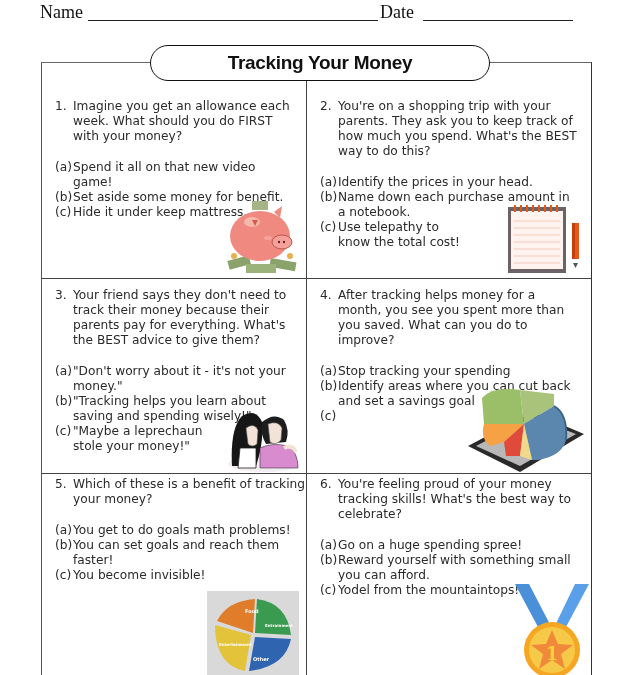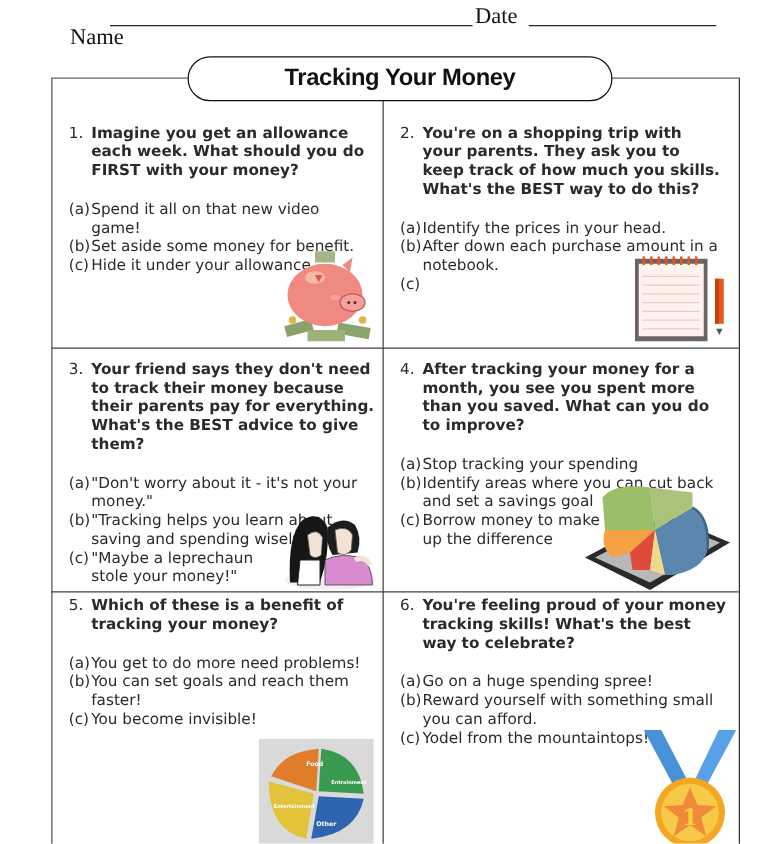--- a/index.html
+++ b/index.html
@@ -19,33 +19,33 @@
                 display: flex; align-items: center; justify-content: center;
                 font-family: "Liberation Sans", sans-serif; font-weight: bold; font-size: 19px;
                 color: #111; letter-spacing: -0.3px; z-index: 3; text-align: center; }
 
   .vline { position: absolute; left: 306px; top: 80px; width: 1px; height: 600px; background: #444; }
   .hline { position: absolute; left: 41px; width: 550px; height: 1px; background: #444; }
 
   .cell { position: absolute; font-size: 12.2px; line-height: 15px; color: #2a2a2a; }
   .q { display: flex; }
   .q .num { width: 18px; flex: none; }
-  .q .txt { flex: 1; font-weight: bold; }
+  .q .txt { flex: 1; }
   .opts { margin-top: 16px; }
   .opt { display: flex; }
   .opt .k { width: 18px; flex: none; }
   .opt .v { flex: 1; }
 
   .art { position: absolute; }
 </style>
 </head>
 <body>
 
 <div class="header">
-  <span class="lbl" style="left:16px;margin-top:17px;">Name</span>
+  <span class="lbl" style="left:0;">Name</span>
   <span class="line" style="left:48px; width:290px;"></span>
   <span class="lbl" style="left:340px;">Date</span>
   <span class="line" style="left:383px; width:150px;"></span>
 </div>
 
 <div class="outer"></div>
 <div class="title-pill">Tracking Your Money</div>
 <div class="vline"></div>
 <div class="hline" style="top:278px;"></div>
 <div class="hline" style="top:473px;"></div>
@@ -59,21 +59,21 @@
     <div class="opt">
         <span class="k">(a)</span>
         <span class="v">Spend it all on that new video game!</span>
       </div>
     <div class="opt">
         <span class="k">(b)</span>
         <span class="v">Set aside some money for benefit.</span>
       </div>
     <div class="opt">
         <span class="k">(c)</span>
-        <span class="v">Hide it under your allowance.</span>
+        <span class="v">Hide it under keep mattress.</span>
       </div>
   </div>
 </div>
 <svg class="art" style="left:222px; top:198px;" width="80" height="78" viewBox="0 0 80 78">
   <rect x="6" y="60" width="22" height="9" fill="#8aa36a" transform="rotate(-15 17 64)"></rect>
   <rect x="48" y="62" width="26" height="9" fill="#8aa36a" transform="rotate(10 60 66)"></rect>
   <rect x="24" y="66" width="30" height="9" fill="#9bb27a"></rect>
   <circle cx="12" cy="58" r="3" fill="#e8b04a"></circle>
     <circle cx="68" cy="58" r="3" fill="#e8b04a"></circle>
   <rect x="30" y="3" width="16" height="9" fill="#a5b585"></rect>
@@ -83,33 +83,34 @@
   <polygon points="30,22 36,22 33,28" fill="#d55a4f"></polygon>
   <ellipse cx="60" cy="44" rx="10" ry="7" fill="#f5a09a" stroke="#b9574f" stroke-width="1"></ellipse>
   <circle cx="57" cy="44" r="1.2" fill="#5a2a25"></circle>
     <circle cx="62" cy="44" r="1.2" fill="#5a2a25"></circle>
   <ellipse cx="46" cy="40" rx="4" ry="2" fill="#f6a3a0"></ellipse>
 </svg>
 
 <div class="cell" style="left:320px; top:99px; width:258px;">
   <div class="q">
       <span class="num">2.</span>
-      <span class="txt">You're on a shopping trip with your parents. They ask you to keep track of how much you skills.  What's the BEST way to do this?</span>
+      <span class="txt">You're on a shopping trip with your parents. They ask you to keep track of how much you spend.  What's the BEST way to do this?</span>
     </div>
   <div class="opts">
     <div class="opt">
         <span class="k">(a)</span>
         <span class="v">Identify the prices in your head.</span>
       </div>
     <div class="opt">
         <span class="k">(b)</span>
-        <span class="v">After down each purchase amount in a notebook.</span>
+        <span class="v">Name down each purchase amount in a notebook.</span>
       </div>
     <div class="opt" style="width:140px;">
         <span class="k">(c)</span>
+        <span class="v">Use telepathy to know the total cost!</span>
       </div>
   </div>
 </div>
 <svg class="art" style="left:508px; top:205px;" width="76" height="70" viewBox="0 0 76 70">
   <rect x="0" y="2" width="58" height="66" fill="#6b6466"></rect>
   <rect x="3" y="6" width="52" height="58" fill="#fff3ef"></rect>
   <g stroke="#e8571a" stroke-width="2">
     <line x1="7" y1="0" x2="7" y2="7"></line>
       <line x1="13" y1="0" x2="13" y2="7"></line>
       <line x1="19" y1="0" x2="19" y2="7"></line>
@@ -160,34 +161,33 @@
   <path d="M14 40 L30 40 L30 60 L12 60 Z" fill="#ffffff" stroke="#222" stroke-width="0.8"></path>
   <path d="M36 14 Q48 4 58 12 Q64 22 60 34 L40 36 Q34 26 36 14 Z" fill="#1d1d1d"></path>
   <path d="M42 16 Q52 12 56 20 L55 32 Q50 38 44 34 Z" fill="#f2e3d6" stroke="#555" stroke-width="0.6"></path>
   <path d="M34 40 Q46 34 62 38 Q72 44 72 60 L34 60 Z" fill="#d98bd0" stroke="#333" stroke-width="0.6"></path>
   <path d="M58 40 Q66 36 70 44" stroke="#f2e3d6" stroke-width="4" fill="none"></path>
 </svg>
 
 <div class="cell" style="left:320px; top:288px; width:262px;">
   <div class="q">
       <span class="num">4.</span>
-      <span class="txt">After tracking your money for a month, you see you spent more than you saved. What can you do to improve?</span>
+      <span class="txt">After tracking helps money for a month, you see you spent more than you saved. What can you do to improve?</span>
     </div>
   <div class="opts">
     <div class="opt">
         <span class="k">(a)</span>
         <span class="v">Stop tracking your spending</span>
       </div>
     <div class="opt">
         <span class="k">(b)</span>
         <span class="v">Identify areas where you can cut back and set a savings goal</span>
       </div>
     <div class="opt" style="width:160px;">
         <span class="k">(c)</span>
-        <span class="v">Borrow money to make up the difference</span>
       </div>
   </div>
 </div>
 <svg class="art" style="left:462px; top:384px;" width="126" height="90" viewBox="0 0 126 90">
   <polygon points="6,62 70,28 122,50 58,88" fill="#2a2a2a"></polygon>
   <polygon points="14,62 70,33 114,50 58,82" fill="#b8b8b8"></polygon>
   <path d="M58 6 L92 10 L92 22 L62 40 Z" fill="#a9c47a"></path>
   <path d="M20 14 Q30 2 58 6 L62 40 L22 40 Z" fill="#9bbf68"></path>
   <path d="M62 40 L92 22 Q106 30 104 56 Q100 72 76 76 L70 76 Z" fill="#5b86ad"></path>
   <path d="M92 22 Q106 30 104 56" stroke="#3d6487" stroke-width="2" fill="none"></path>
@@ -197,21 +197,21 @@
 </svg>
 
 <div class="cell" style="left:55px; top:477px; width:252px;">
   <div class="q">
       <span class="num">5.</span>
       <span class="txt">Which of these is a benefit of tracking your money?</span>
     </div>
   <div class="opts">
     <div class="opt">
         <span class="k">(a)</span>
-        <span class="v">You get to do more need problems!</span>
+        <span class="v">You get to do goals math problems!</span>
       </div>
     <div class="opt">
         <span class="k">(b)</span>
         <span class="v">You can set goals and reach them faster!</span>
       </div>
     <div class="opt">
         <span class="k">(c)</span>
         <span class="v">You become invisible!</span>
       </div>
   </div>

